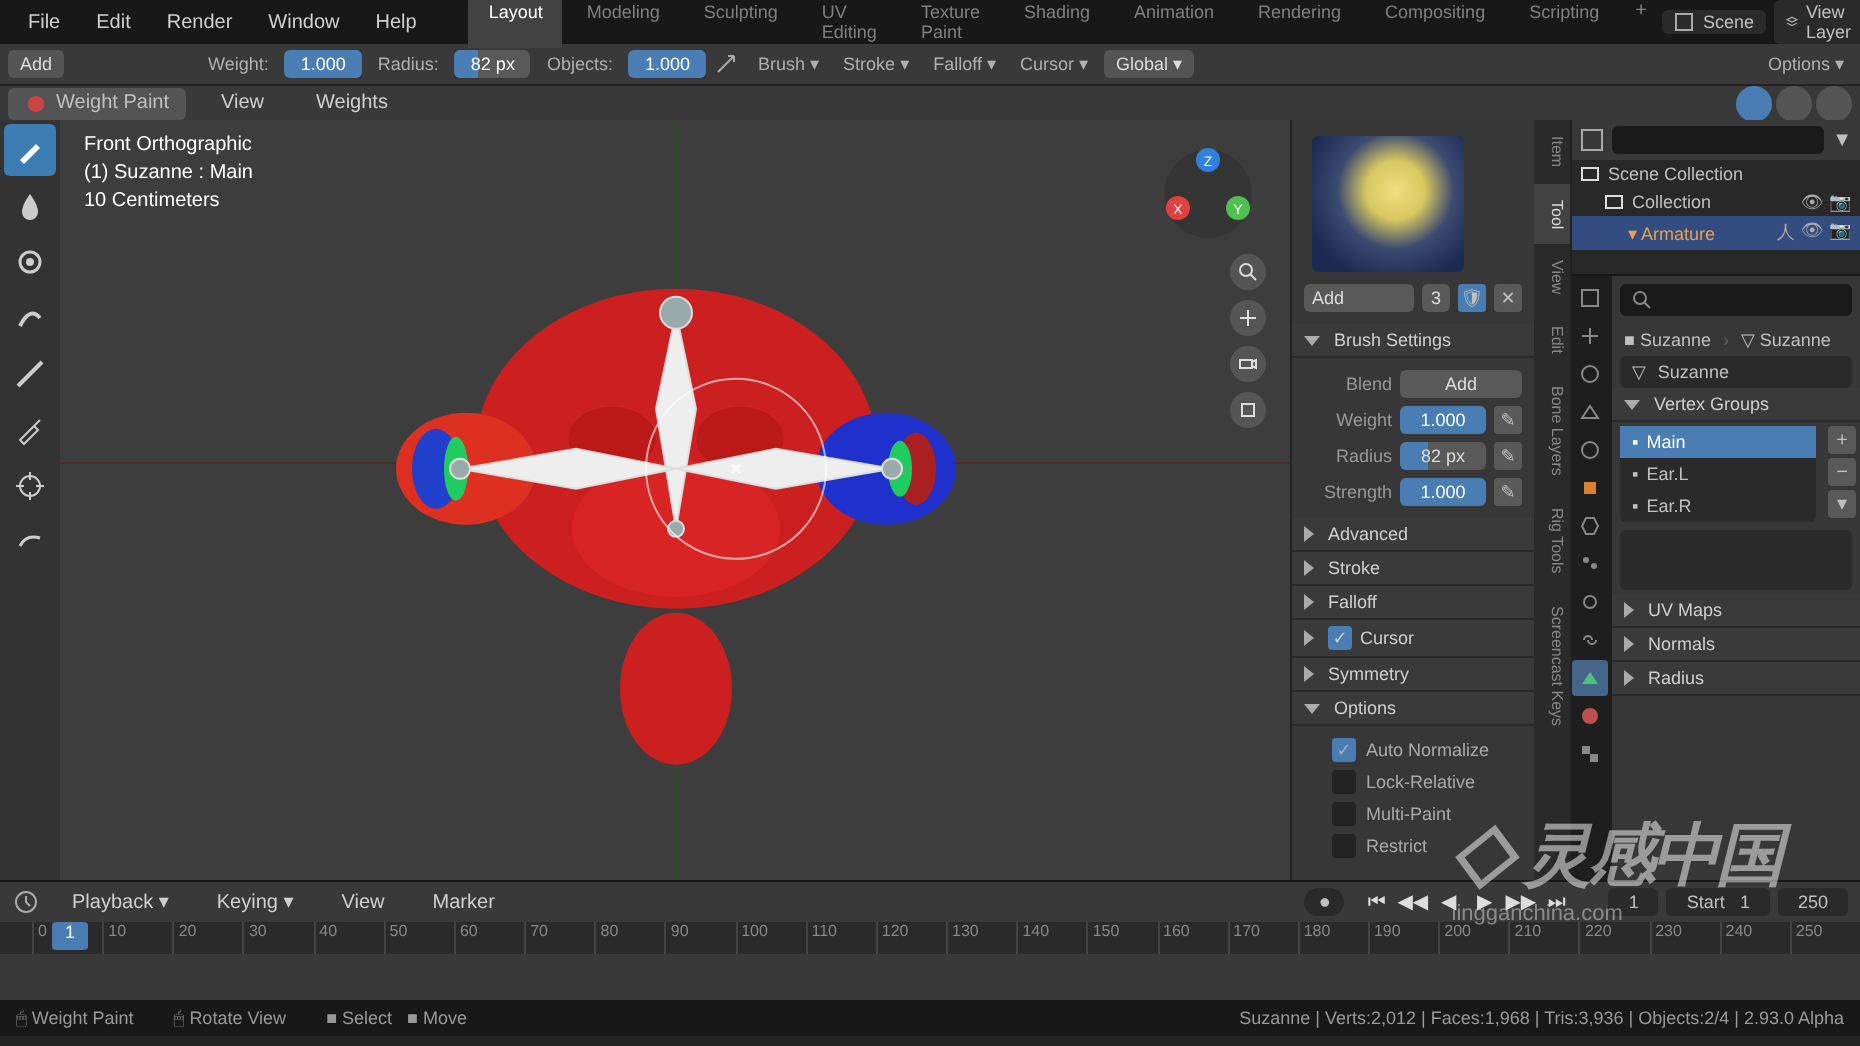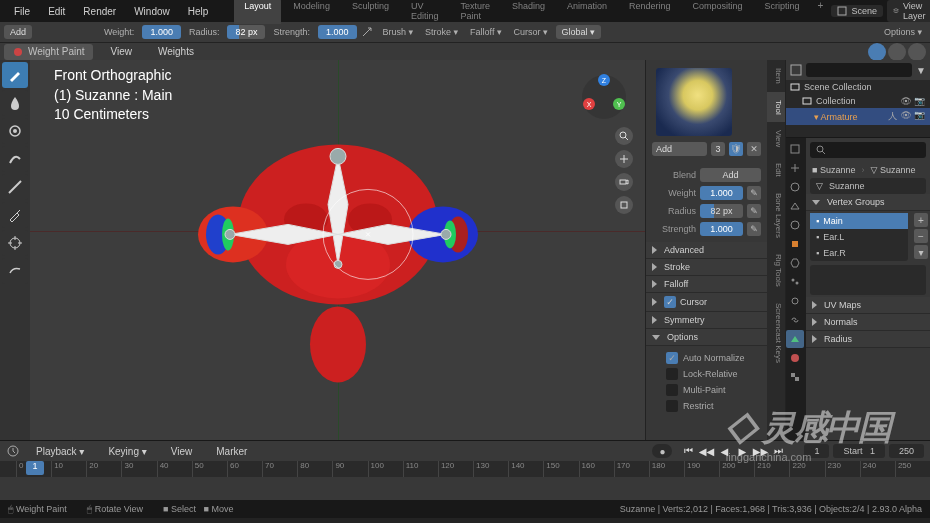--- a/index.html
+++ b/index.html
@@ -23,21 +23,21 @@
 .sub-header { background: #393939; height: 18px; display: flex; align-items: center; padding: 0 4px; gap: 10px; border-top: 1px solid #222; }
 .mode-label { background: #545454; padding: 2px 8px; border-radius: 3px; display: flex; align-items: center; gap: 4px; }
 
 .main-area { display: flex; height: 380px; }
 .toolbar-left { width: 30px; background: #333; display: flex; flex-direction: column; gap: 2px; padding: 2px; }
 .tool-btn { width: 26px; height: 26px; background: #333; border-radius: 3px; display: flex; align-items: center; justify-content: center; cursor: pointer; }
 .tool-btn.active { background: #3d7db3; }
 .tool-btn svg { width: 16px; height: 16px; }
 
 .viewport { flex: 1; background: #3d3d3d; position: relative; overflow: hidden; }
-.overlay-info { position: absolute; top: 6px; left: 24px; color: #fff; line-height: 1.4; font-size: 14px; }
+.overlay-info { position: absolute; top: 6px; left: 12px; color: #fff; line-height: 1.4; font-size: 10px; }
 .viewport-suzanne { position: absolute; left: 50%; top: 50%; transform: translate(-50%, -52%); }
 .axis-line-v { position: absolute; left: 50%; top: 0; bottom: 0; width: 1px; background: #2a4a2a; }
 .axis-line-h { position: absolute; top: 45%; left: 0; right: 0; height: 1px; background: #4a2a2a; }
 .nav-gizmo { position: absolute; top: 12px; right: 16px; }
 .nav-icons { position: absolute; top: 67px; right: 12px; display: flex; flex-direction: column; gap: 5px; }
 .nav-icon { width: 18px; height: 18px; background: #555; border-radius: 9px; display: flex; align-items: center; justify-content: center; }
 
 .center-panel { width: 145px; background: #373737; border-left: 1px solid #222; }
 .right-panel { width: 140px; background: #373737; border-left: 1px solid #222; display: flex; }
 .rp-content { flex: 1; overflow: hidden; }
@@ -134,21 +134,21 @@
   </div>
 </div>
 
 <div class="header-row">
   <span class="hr-btn">Add</span>
   <div style="flex:0 0 60px"></div>
   <span class="hr-label">Weight:</span>
   <span class="hr-prog">1.000</span>
   <span class="hr-label">Radius:</span>
   <span class="hr-prog half">82 px</span>
-  <span class="hr-label">Strength:</span>
+  <span class="hr-label">Objects:</span>
   <span class="hr-prog">1.000</span>
   <svg width="14" height="12">
       <path d="M2 10 L10 2 M10 2 L7 2 M10 2 L10 5" stroke="#aaa" fill="none"></path>
     </svg>
   <span class="hr-label"><span>Brush</span> ▾</span>
   <span class="hr-label"><span>Stroke</span> ▾</span>
   <span class="hr-label"><span>Falloff</span> ▾</span>
   <span class="hr-label"><span>Cursor</span> ▾</span>
   <span class="hr-btn"><span>Global</span> ▾</span>
   <div style="flex:1"></div>
@@ -291,20 +291,24 @@
     <div class="rp-content">
       <div class="panel-body">
         <div class="brush-preview"></div>
         <div class="prop-row">
           <span class="val" style="flex:1;text-align:left">Add</span>
           <span class="val" style="flex:0 0 14px">3</span>
           <span class="tiny-btn" style="background:#4a7db3">🛡</span>
           <span class="tiny-btn">✕</span>
         </div>
       </div>
+      <div class="panel-header">
+          <span class="tri"></span>
+          <span>Brush Settings</span>
+        </div>
       <div class="panel-body">
         <div class="prop-row">
             <span class="lbl">Blend</span>
             <span class="val">Add</span>
           </div>
         <div class="prop-row">
             <span class="lbl">Weight</span>
             <span class="val blue">1.000</span>
             <span class="tiny-btn">✎</span>
           </div>

